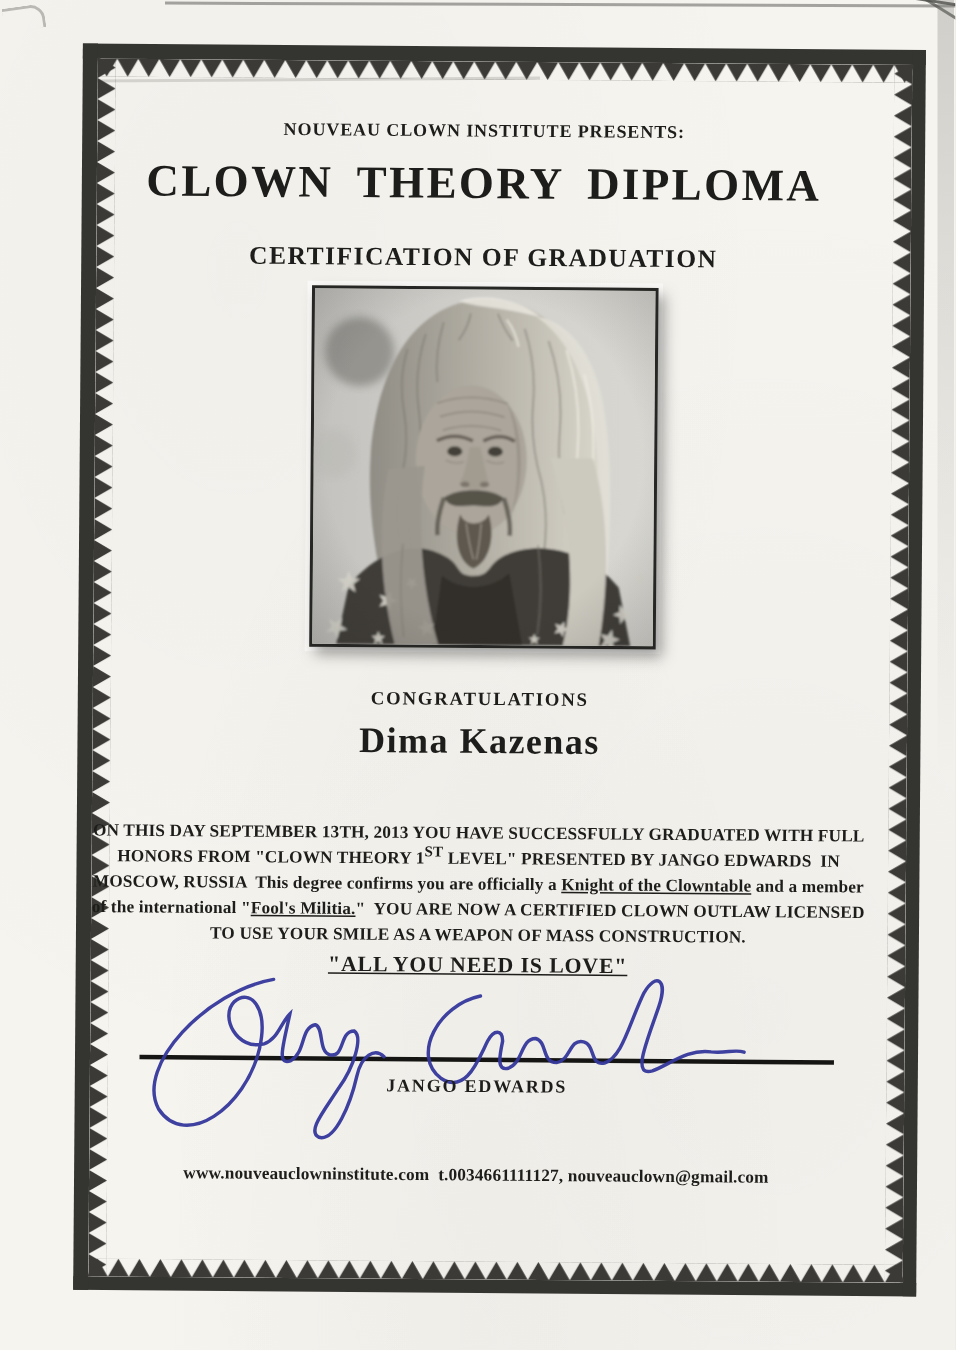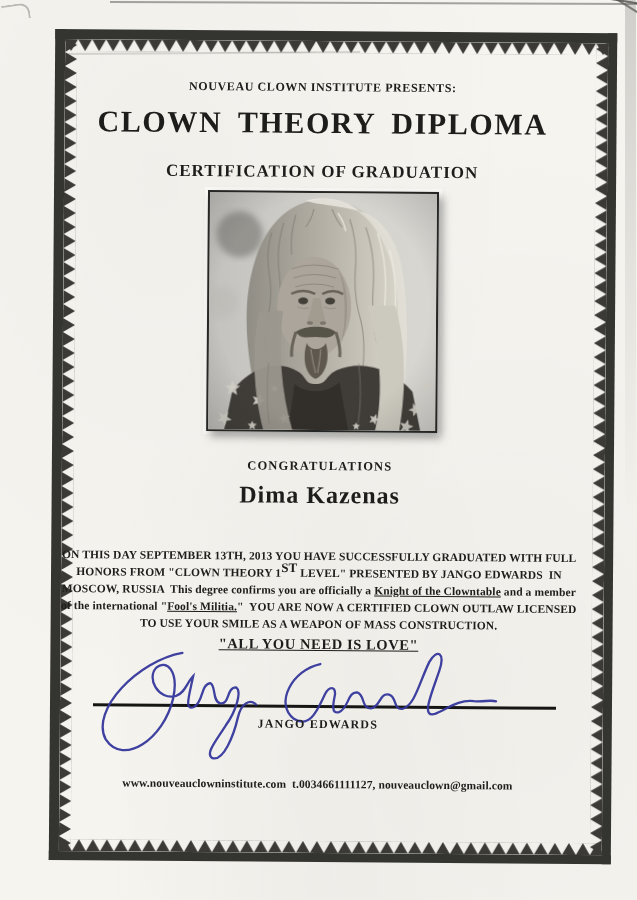--- a/index.html
+++ b/index.html
@@ -31,21 +31,21 @@
   .cblock{position:absolute;left:0;width:100%;text-align:center;}
   .presenter{top:80px;font-size:12px;font-weight:600;letter-spacing:.6px;}
   .title{top:106px;font-size:30px;font-weight:700;letter-spacing:1.6px;word-spacing:7px;}
   .subtitle{top:162px;font-size:17px;font-weight:600;letter-spacing:1px;}
   .congrats{top:459px;font-size:12.5px;font-weight:600;letter-spacing:1.2px;}
   .recipient{top:482px;font-size:24px;font-weight:700;letter-spacing:1px;}
   .bodytext{
     top:536px;left:32px;width:520px;font-size:11.5px;line-height:17px;
     font-weight:600;text-align:center;white-space:pre-wrap;letter-spacing:.1px;
   }
-  .bodytext sup{font-size:13px;vertical-align:super;line-height:0;}
+  .bodytext sup{font-size:10px;vertical-align:super;line-height:0;}
   .u{text-decoration:underline;}
   .bu{text-decoration:underline;font-weight:700;}
   .quote{top:636px;font-size:14.5px;font-weight:700;letter-spacing:.6px;text-decoration:underline;}
   .photo{
     position:absolute;left:178px;top:191px;width:227px;height:237px;
     border:2px solid #262624;background:#cfcec9;
     box-shadow:4px 5px 9px rgba(70,70,68,.5), 0 0 0 3px rgba(255,255,255,.6);
   }
   .photo svg{display:block;}
   .sigline{position:absolute;left:67px;top:705px;width:463px;height:2.5px;background:#151513;}

